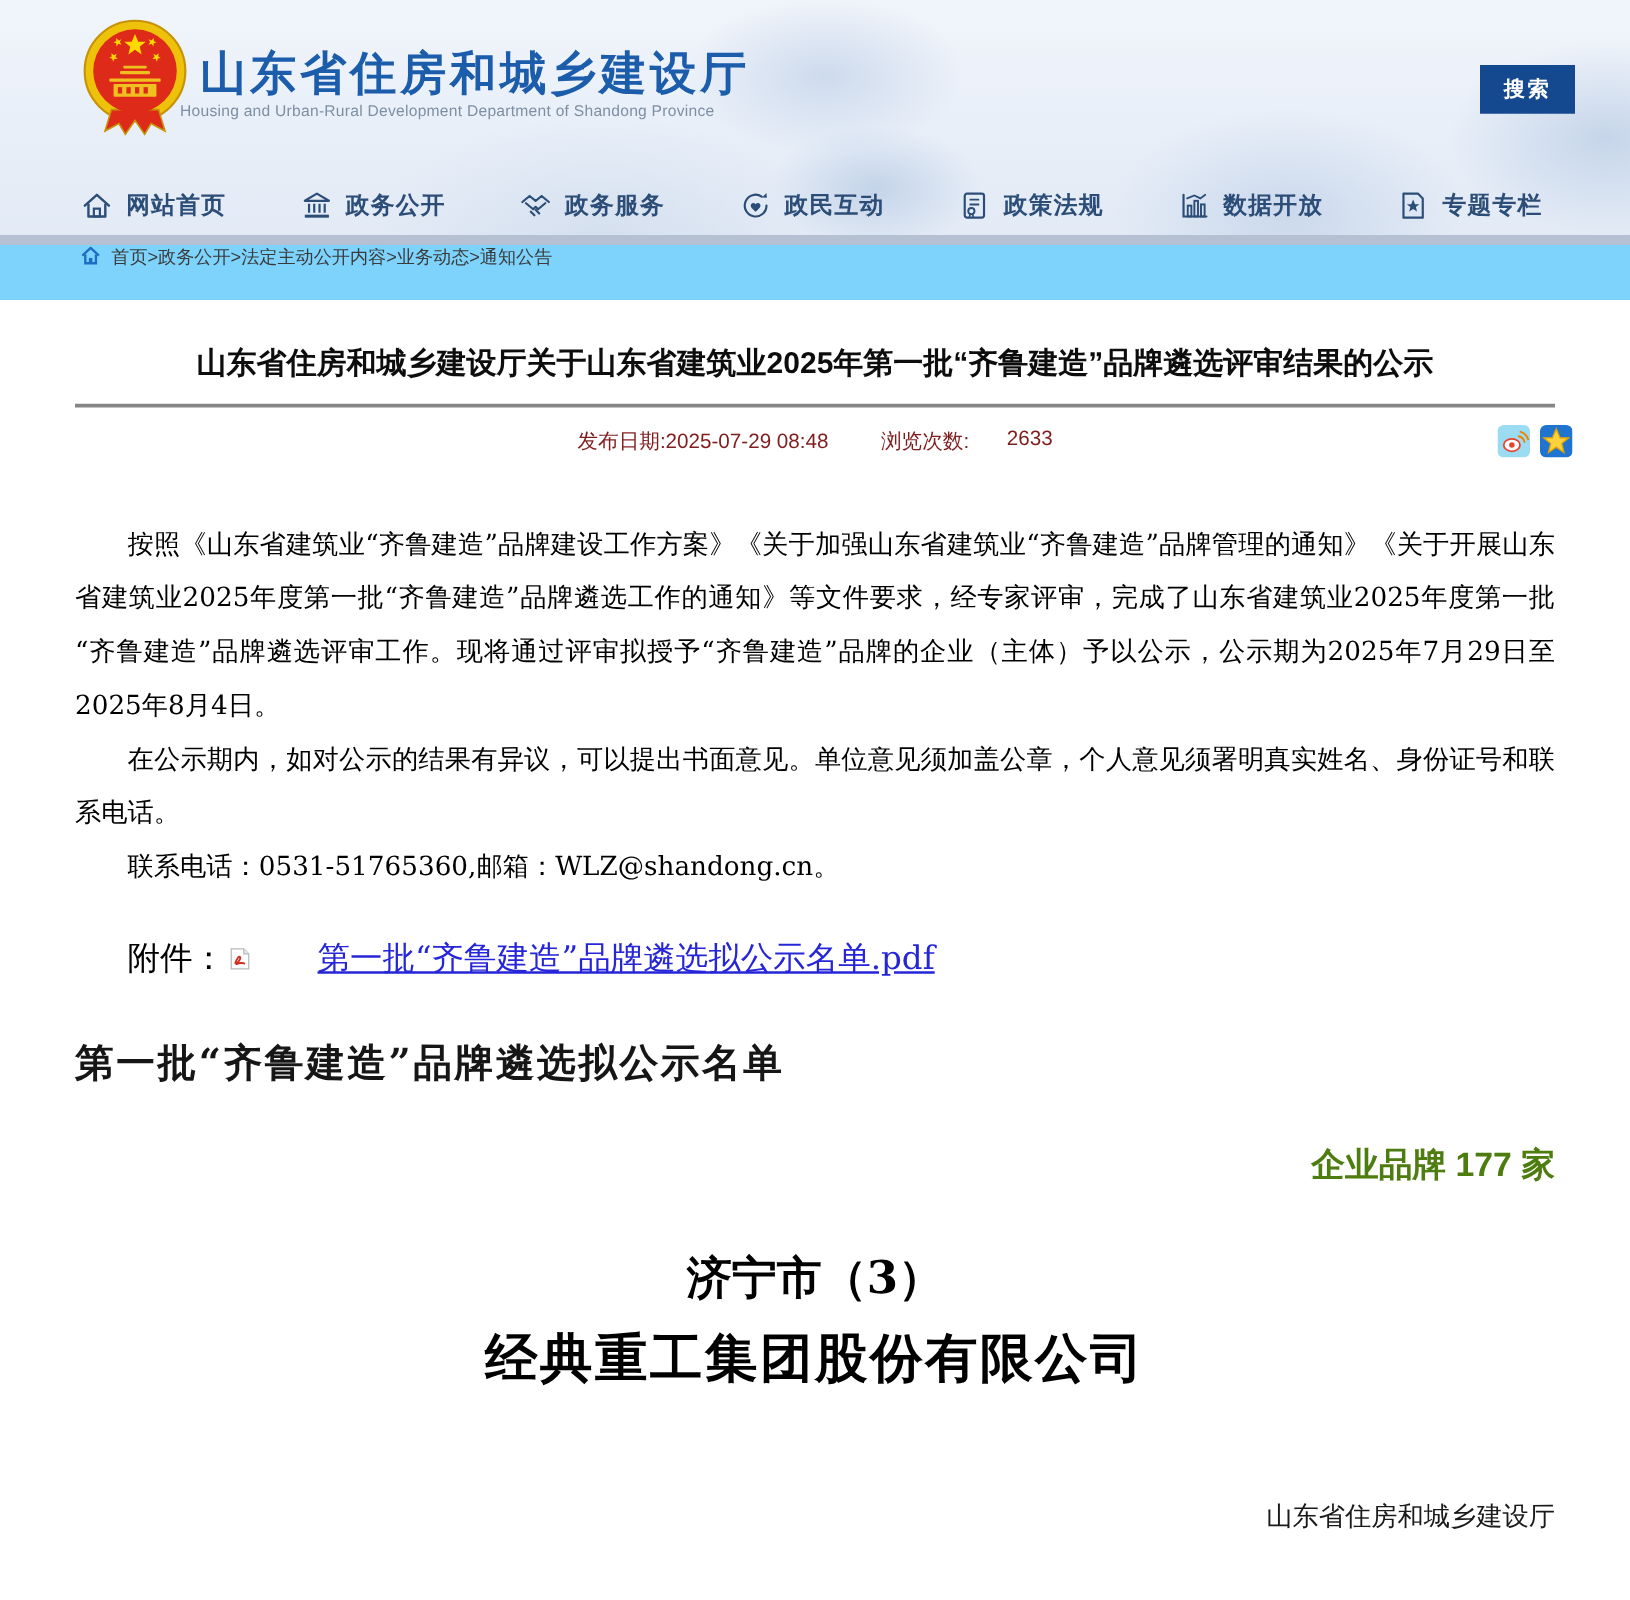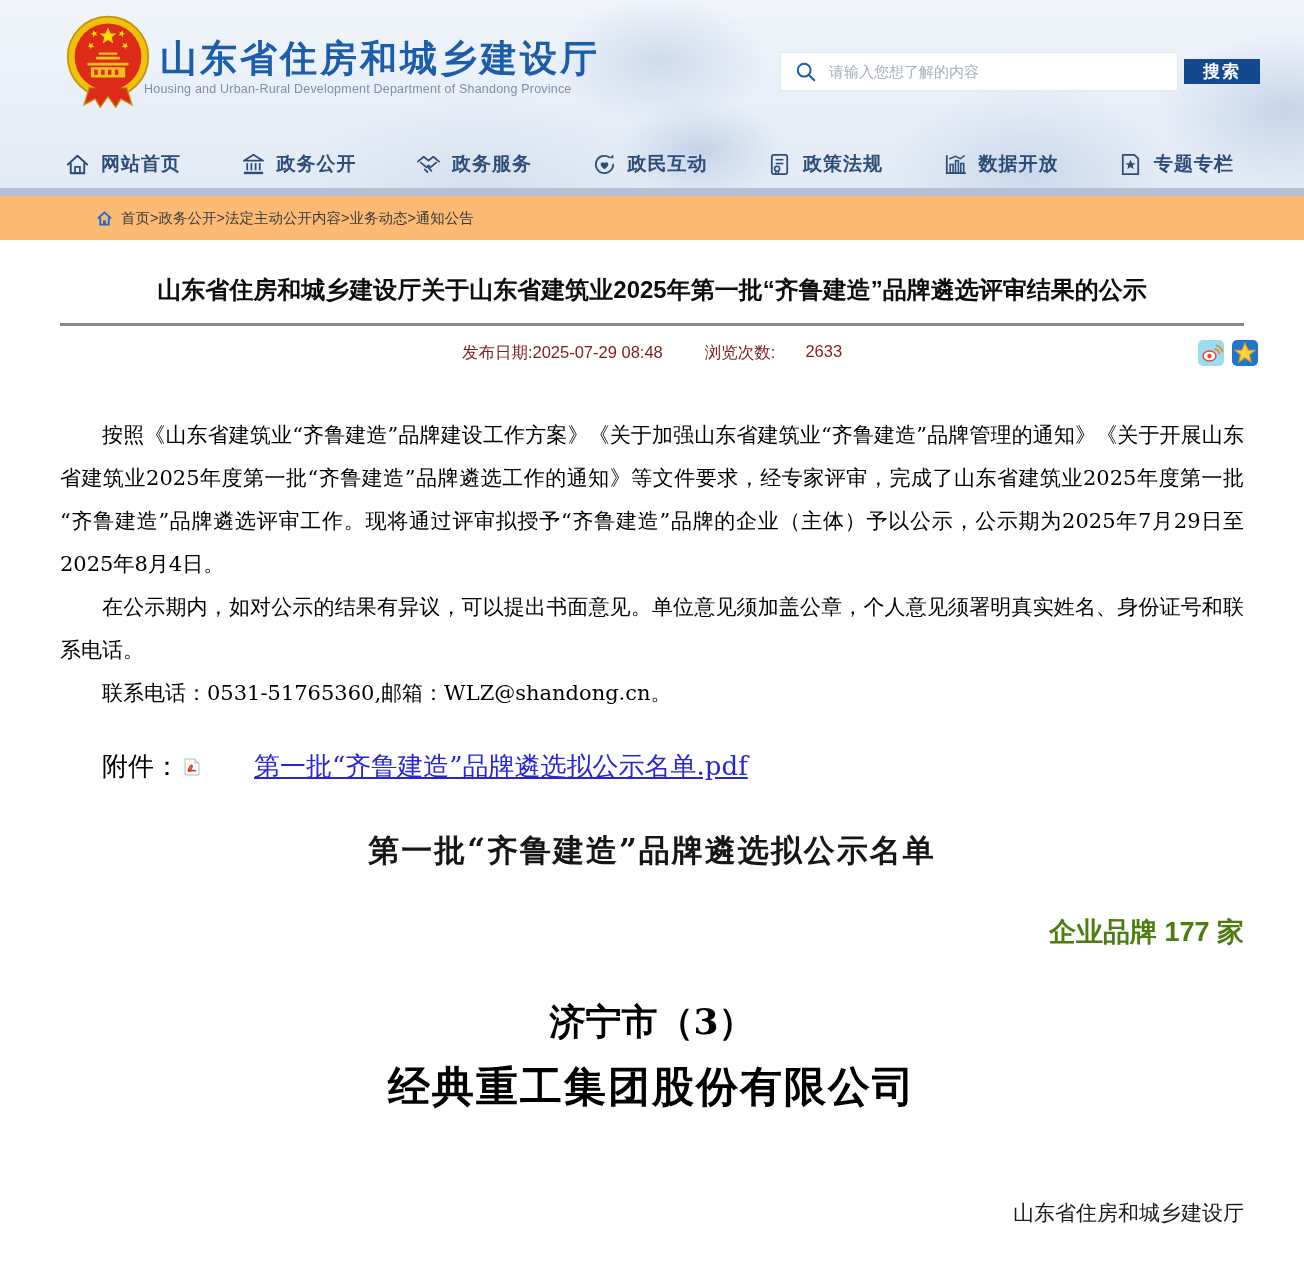--- a/index.html
+++ b/index.html
@@ -22,34 +22,34 @@
     color:#1b5cab; letter-spacing:3px; }
   .site-subtitle { position:absolute; left:144px; top:82px; font-size:12.5px; color:#7d8fa4;
     letter-spacing:.2px; }
   .search-wrap { position:absolute; right:44px; top:52px; display:flex; align-items:center; }
   .search-box { display:flex; align-items:center; width:398px; height:39px; background:#fff;
     border:1px solid #e3e8ef; }
   .search-box svg { margin:0 12px 0 14px; flex:none; }
   .search-input { border:none; outline:none; flex:1; height:100%; font-size:15px; color:#333;
     background:transparent; font-family:inherit; }
   .search-input::placeholder { color:#a8b0ba; }
-  .search-btn { width:76px; height:25px; margin-left:6px; background:#14498f; color:#fff;
+  .search-btn { width:76px; height:39px; margin-left:6px; background:#14498f; color:#fff;
     font-size:17px; font-weight:bold; border:none; cursor:pointer; letter-spacing:2px; font-family:inherit; }
 
   
   .nav { height:48px; display:flex; align-items:center; padding:0 70px 0 64px;
     justify-content:space-between; }
   .nav-item { display:flex; align-items:center; gap:10px; cursor:pointer; }
   .nav-item svg { flex:none; }
   .nav-label { font-size:19px; font-weight:bold; color:#2c4d77; letter-spacing:1px;font-family:Liberation Serif, serif; }
   .nav-band { height:8px; background:#b5c1d3; }
 
   
-  .breadcrumb { height:44px; background:#fdba74; display:flex; align-items:center;
-    padding-left:96px; gap:8px; }
+  .breadcrumb { height:44px; background:#7dd3fc; display:flex; 
+    padding-left:64px; gap:8px; }
   .breadcrumb-text { font-size:14.5px; color:#3a3a3a; }
 
   
   .content { padding:0 60px; }
   .article-title { margin-top:34px; text-align:center; font-size:24px; font-weight:bold;
     color:#0d0d0d; }
   .title-rule { margin-top:17px; border:none; border-top:3px solid #868686; }
   .meta-row { position:relative; margin-top:16px; height:24px; }
   .meta-center { display:flex; justify-content:center; gap:42px; font-size:16.5px; color:#7f1d1d; }
   .views-group { display:flex; gap:30px; }
@@ -61,21 +61,21 @@
   .body-text p { text-indent:2em; margin:0; text-align:justify; }
   .attachment-line { margin-top:34px; font-family:"DejaVu Serif","Liberation Serif",serif;
     font-size:26px; color:#000; text-indent:2em; display:flex; align-items:center; }
   .attachment-line .att-label { text-indent:0; margin-left:42px; }
   .pdf-icon { margin:0 2px 0 4px; }
   .att-link { color:#2626d8; text-decoration:underline; cursor:pointer; }
 
   
   .doc-preview { margin-top:46px; }
   .doc-heading { margin-left:235px; font-size:22px; font-weight:bold; color:#111; }
-  .doc-title { margin-top:36px; text-align:center; font-family:"DejaVu Serif","Liberation Serif",serif;
+  .doc-title { margin-top:36px; font-family:"DejaVu Serif","Liberation Serif",serif;
     font-size:31px; font-weight:bold; color:#161616; letter-spacing:2px; }
   .doc-subtitle { margin-top:42px; text-align:right; font-size:27px; font-weight:bold; color:#4d7c0f; }
   .doc-city { margin-top:48px; text-align:center; font-family:"DejaVu Serif","Liberation Serif",serif;
     font-size:36px; font-weight:bold; color:#000; }
   .doc-company { margin-top:12px; text-align:center; font-family:"DejaVu Serif","Liberation Serif",serif;
     font-size:42px; font-weight:bold; color:#000; letter-spacing:2px; }
   .doc-sign { margin-top:84px; text-align:right; font-family:"DejaVu Serif","Liberation Serif",serif;
     font-size:21px; color:#1a1a1a; }
 </style>
 </head>
@@ -105,27 +105,20 @@
         <rect x="34" y="65" width="4" height="6"></rect>
           <rect x="42" y="65" width="4" height="6"></rect>
         <rect x="50" y="65" width="4" height="6"></rect>
           <rect x="58" y="65" width="4" height="6"></rect>
       </g>
     </svg>
     <div class="site-title">山东省住房和城乡建设厅</div>
     <div class="site-subtitle">Housing and Urban-Rural Development Department of Shandong Province</div>
 
     <div class="search-wrap">
-      <div class="search-box">
-        <svg width="22" height="22" viewBox="0 0 24 24">
-          <circle cx="10" cy="10" r="7" fill="none" stroke="#1b5cab" stroke-width="2.2"></circle>
-          <line x1="15.5" y1="15.5" x2="21" y2="21" stroke="#1b5cab" stroke-width="2.2" stroke-linecap="round"></line>
-        </svg>
-        <input class="search-input" placeholder="请输入您想了解的内容" style="">
-      </div>
       <button class="search-btn">搜索</button>
     </div>
   </div>
 
   <div class="nav">
     <div class="nav-item">
       <svg width="27" height="27" viewBox="0 0 28 28">
         <path d="M4 14 L14 5 L24 14" fill="none" stroke="#2c4d77" stroke-width="2" stroke-linecap="round" stroke-linejoin="round"></path>
         <path d="M7 12.5 V23 H21 V12.5" fill="none" stroke="#2c4d77" stroke-width="2" stroke-linejoin="round"></path>
         <rect x="11.5" y="16.5" width="5" height="6.5" fill="none" stroke="#2c4d77" stroke-width="1.8"></rect>

